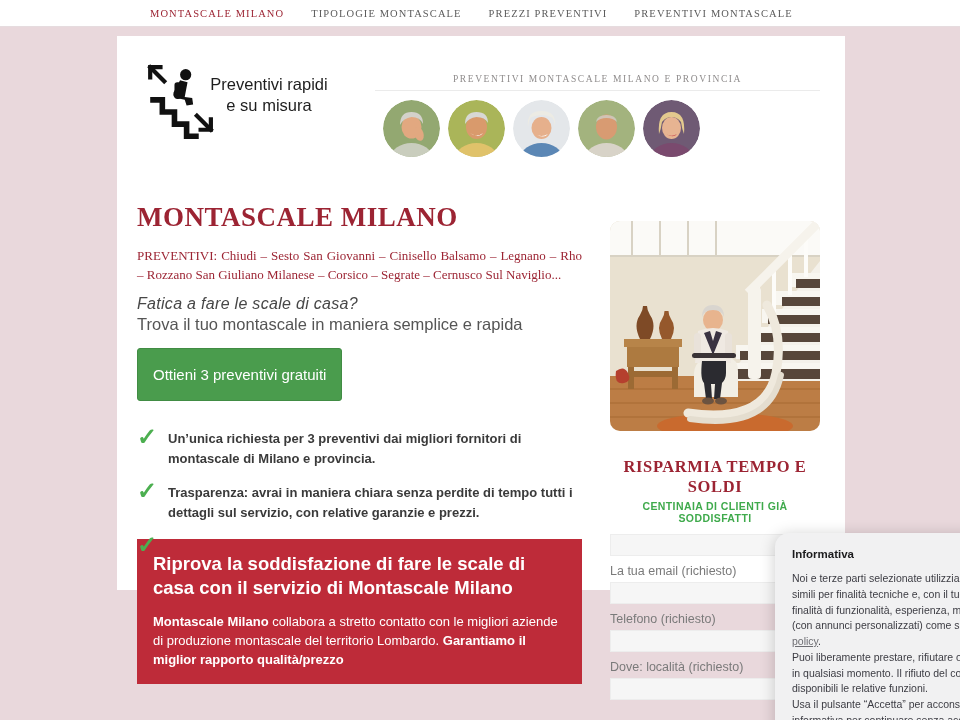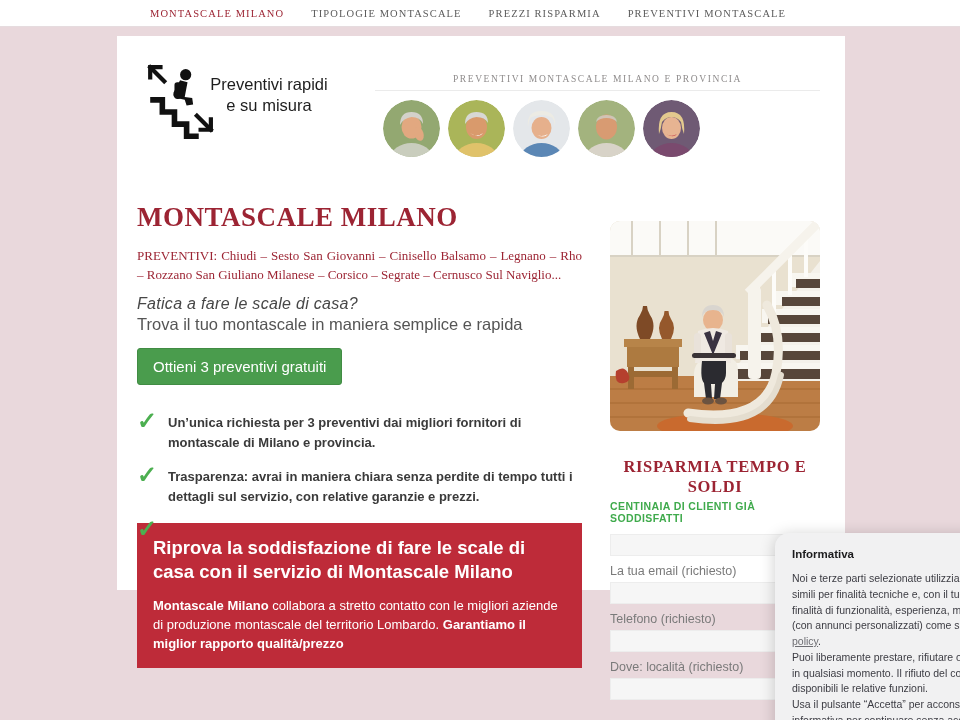--- a/index.html
+++ b/index.html
@@ -62,21 +62,21 @@
   }
   .question { margin-top:10px; font-style:italic; font-size:16px; color:#474747; letter-spacing:0.3px; }
   h2.sub-title {
     margin-top:4px; font-family:"Liberation Serif", serif; font-weight:600;
     font-size:23px; letter-spacing:0.3px; color:#9c2433;
   }
   .tagline2 { margin-top:2px; font-size:16.5px; color:#555; }
   .cta-btn {
     margin-top:14px; display:inline-block; cursor:pointer;
     background:#4a9c4d; border:1px solid #418c44; border-radius:3px;
-    color:#fff; font-size:15px; padding:9px 15px;
+    color:#fff; font-size:15px; padding:17px 15px;
     font-family:"Liberation Sans", sans-serif;
   }
   .benefits { margin-top:28px; }
   .benefit { position:relative; padding-left:31px; margin-bottom:14px; }
   .benefit .check {
     position:absolute; left:0; top:-6px;
     color:#4caf50; font-size:24px; font-weight:bold;
   }
   .benefit .btext { font-size:13px; font-weight:bold; color:#3a3a3a; line-height:1.55; }
 
@@ -92,21 +92,21 @@
   .photo {
     width:210px; height:210px; border-radius:10px; overflow:hidden;
     background:#ece5d5;
   }
   .side-title {
     margin-top:26px; text-align:center;
     font-family:"Liberation Serif", serif; font-weight:700;
     font-size:16.5px; letter-spacing:0.6px; color:#9c2433;
   }
   .side-sub {
-    margin-top:3px; text-align:left;
+    margin-top:3px; text-align:center;
     font-size:10.5px; font-weight:bold; letter-spacing:0.4px; color:#3faa4c;
   }
   .quote-form { margin-top:10px; }
   .field { margin-bottom:5px; }
   .field label { display:block; font-size:12.5px; color:#7a7a7a; padding:3px 0 4px 0; }
   .field input, .field textarea {
     width:100%; border:1px solid #ededed; background:#f6f6f6;
     height:22px; font-size:12px; color:#444; padding:2px 6px; outline:none;
     font-family:"Liberation Sans", sans-serif;
   }
@@ -123,21 +123,21 @@
   .cookie-body { margin-top:11px; font-size:10.5px; line-height:1.5; color:#3c3c43; }
   .cookie-body .plink { color:#6d6d72; text-decoration:underline; cursor:pointer; }
   .cookie-body p + p { margin-top:0; }
 </style>
 </head>
 <body>
 
 <div class="topbar">
   <a class="active">MONTASCALE MILANO</a>
   <a>TIPOLOGIE MONTASCALE</a>
-  <a>PREZZI RISPARMIA</a>
+  <a>PREZZI PREVENTIVI</a>
   <a>PREVENTIVI MONTASCALE</a>
 </div>
 
 <div class="page">
 
   <div class="logo">
     <svg viewBox="0 0 90 90" width="84" height="84">
 
       <g stroke="#111" stroke-width="4.5" fill="none" stroke-linecap="square">
         <line x1="27" y1="27" x2="12" y2="12"></line>

